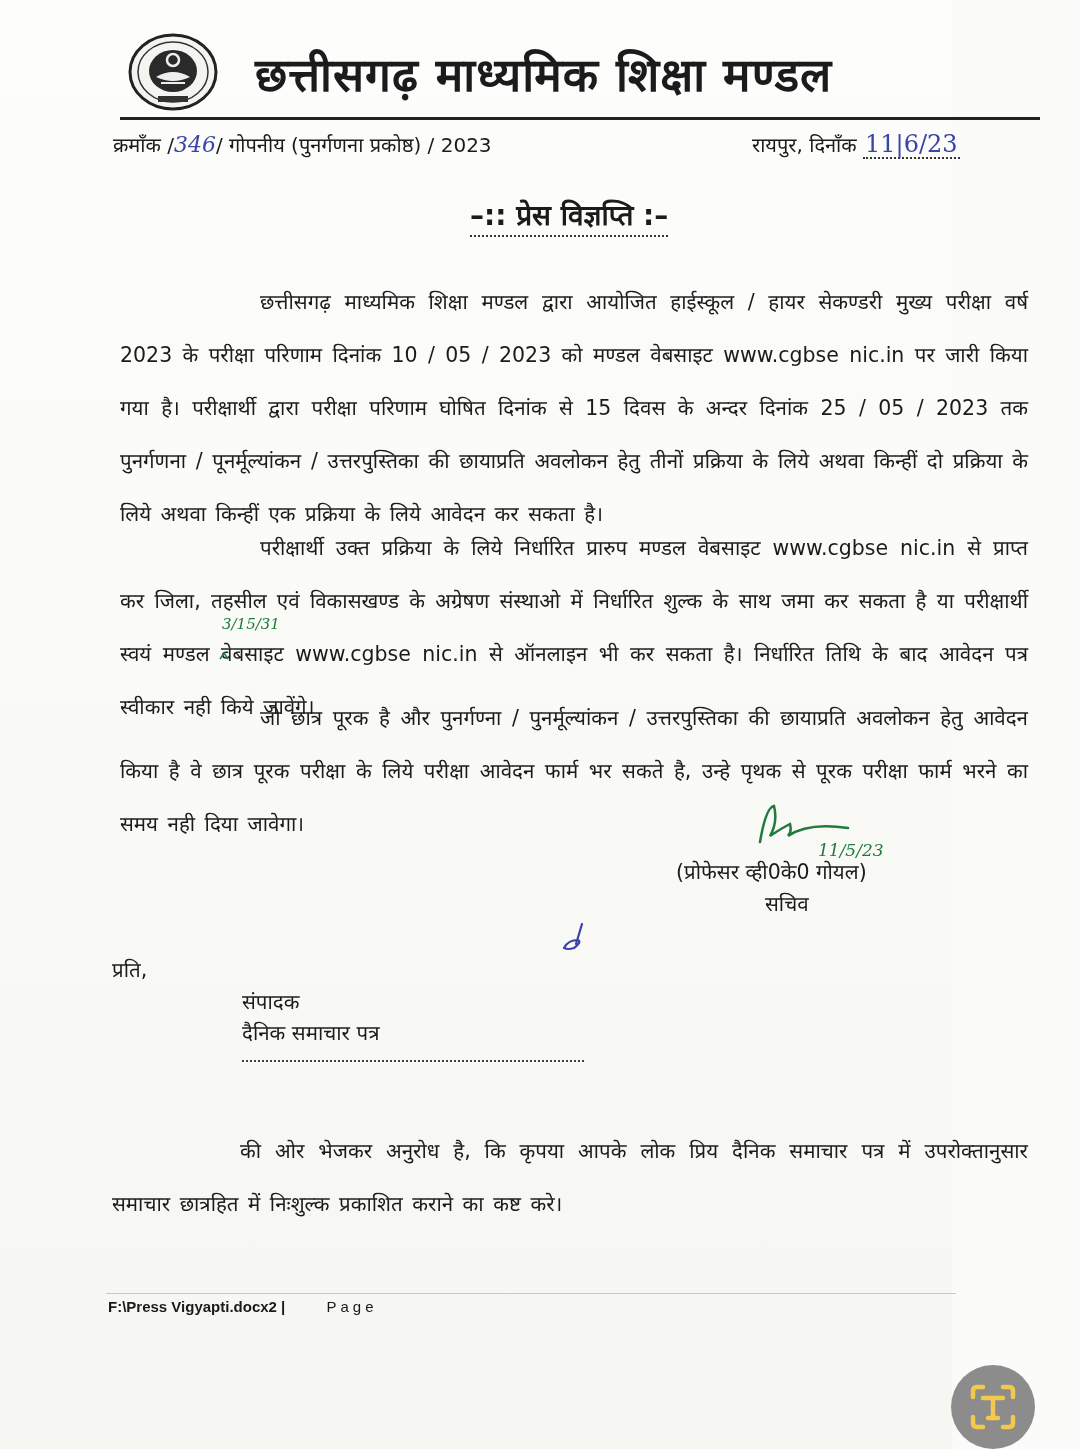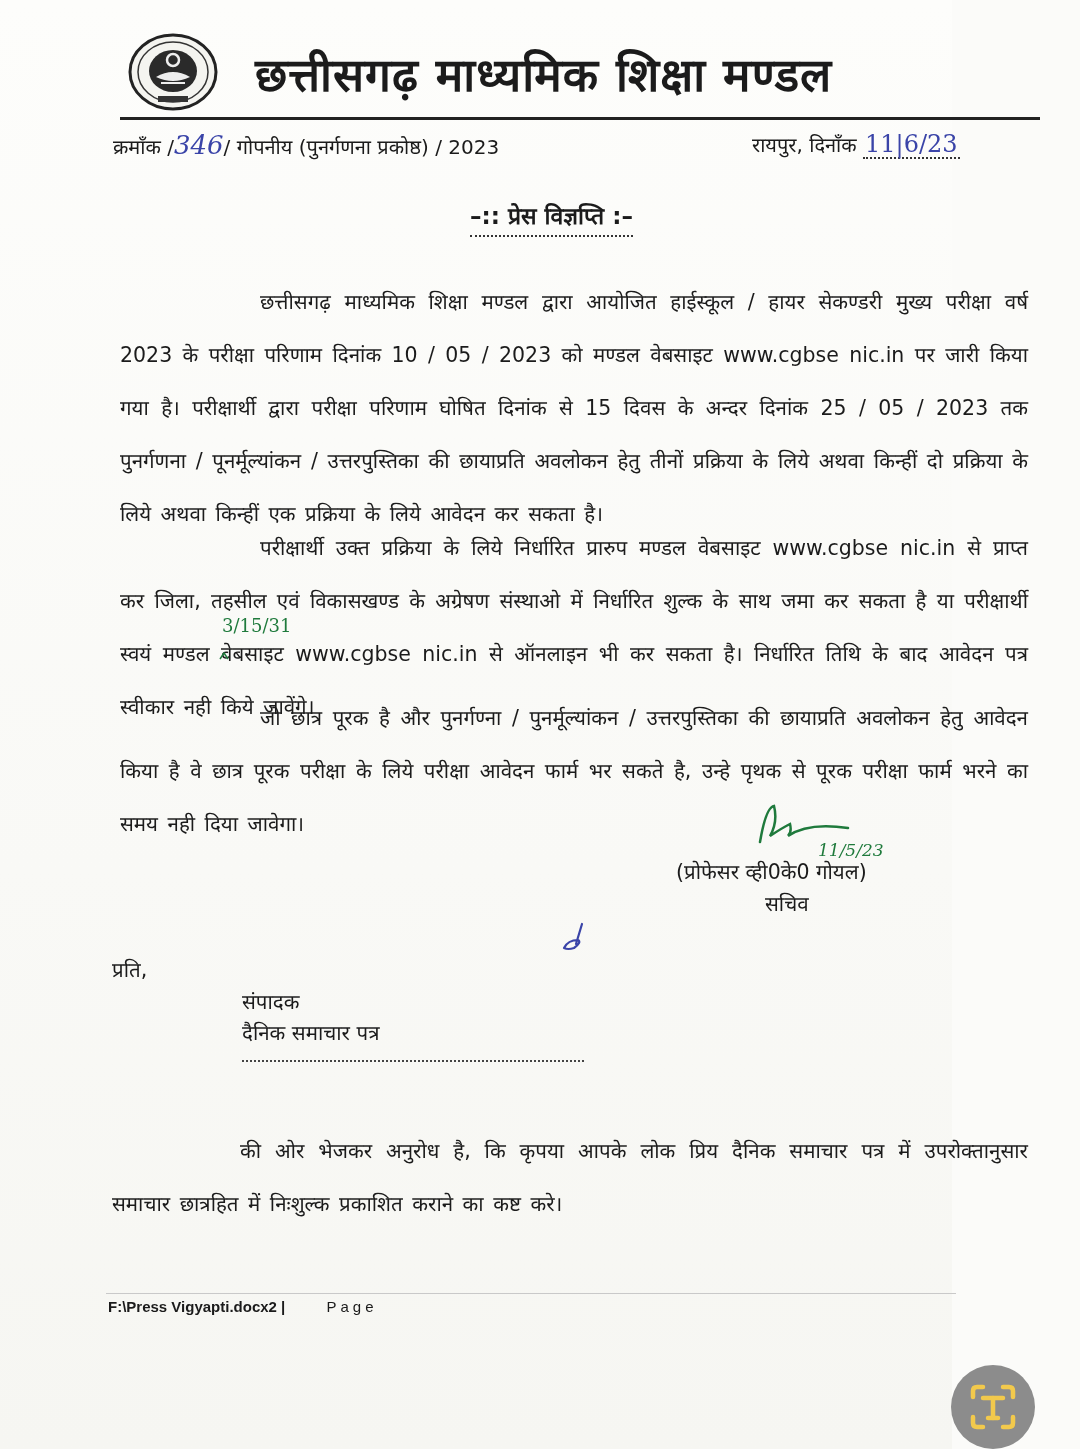--- a/index.html
+++ b/index.html
@@ -46,21 +46,21 @@
     position: absolute;
     left: 113px; top: 128px;
     font-size: 20px;
     line-height: 34px;
     white-space: nowrap;
   }
   .handwritten-blue {
     color: #3a44a8;
     font-style: italic;
     font-family: "DejaVu Serif", serif;
-    font-size: 26px;
+    font-size: 22px;
   }
   .date-line {
     position: absolute;
     left: 752px; top: 128px;
     font-size: 20px;
     line-height: 34px;
     white-space: nowrap;
   }
   .date-dots {
     display: inline-block;
@@ -68,21 +68,21 @@
     padding: 0 2px;
     color: #3a44a8;
     font-family: "DejaVu Serif", serif;
     font-size: 24px;
     line-height: 26px;
   }
   
   .press-heading {
     position: absolute;
     left: 470px; top: 198px;
-    font-size: 23px;
+    font-size: 28px;
     font-weight: bold;
     line-height: 36px;
     white-space: nowrap;
     border-bottom: 2px dotted #333;
     padding-bottom: 1px;
   }
   
   .para {
     position: absolute;
     left: 120px;
@@ -185,22 +185,23 @@
     cursor: pointer;
   }
   .scan-fab svg {
     position: absolute;
     left: 0; top: 0;
   }
   
   .green-note {
     position: absolute;
     left: 222px; top: 615px;
-    font-size: 18px;
+    font-size: 15px;
     color: #1f7a3c;
+    font-style: italic;
     font-family: "DejaVu Serif", serif;
   }
   .green-caret {
     position: absolute;
     left: 219px; top: 652px;
     width: 10px; height: 8px;
   }
 </style>
 </head>
 <body>

